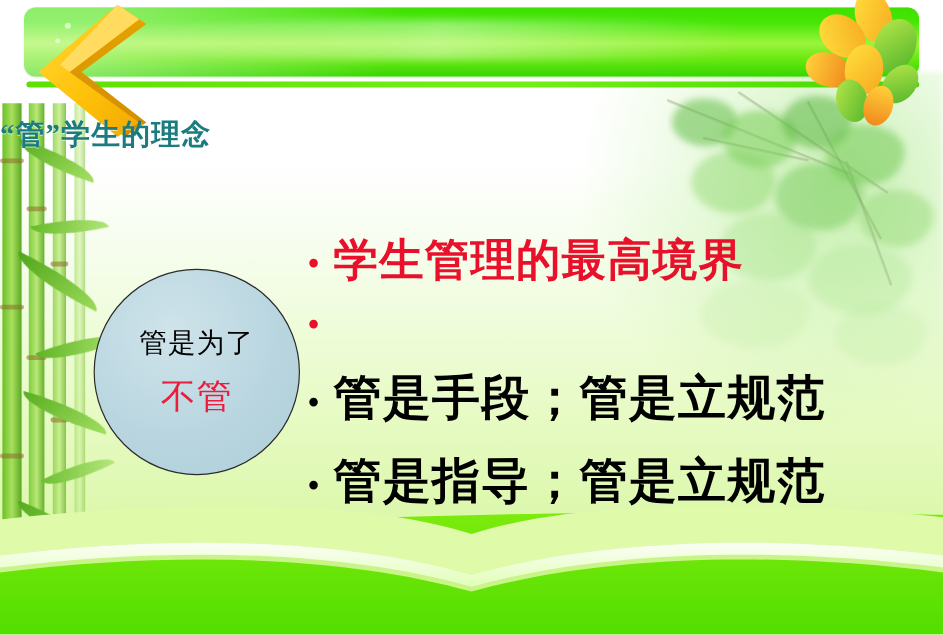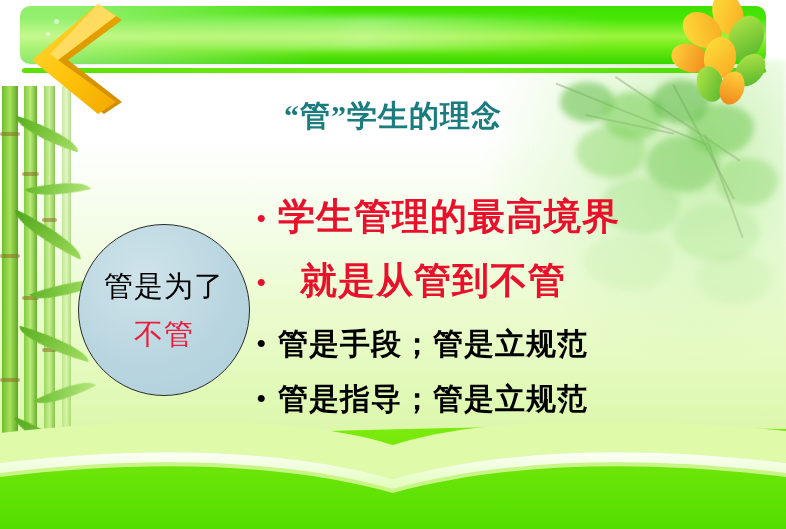--- a/index.html
+++ b/index.html
@@ -106,22 +106,21 @@
   
   .leafcluster { position:absolute; left:666px; top:-4px; width:120px; height:110px; }
 
   
   .bottomwave { position:absolute; left:0; bottom:0; width:786px; height:110px; }
 
   
   .title {
     position: absolute;
     left: 0; right: 0; top: 96px;
-    text-align: center;
-    font-size: 30px;
+    font-size: 24px;
     font-weight: bold;
     letter-spacing: 1px;
     color: #1b7c80;
     text-shadow: 0 1px 0 rgba(255,255,255,.6);
     white-space: nowrap;
   }
 
   
   .circle {
     position: absolute;
@@ -131,21 +130,21 @@
     background: radial-gradient(circle at 38% 30%, #cfe3ea 0%, #b9d6e0 55%, #aeced9 100%);
     border: 1.5px solid #2b2b2b;
     box-sizing: border-box;
     display: flex;
     flex-direction: column;
     align-items: center;
     justify-content: center;
     line-height: 1.12;
   }
   .circle .l1 {
-    font-size: 29px;
+    font-size: 23px;
     color: #000000;
     letter-spacing: 1px;
     font-family: "Liberation Sans", "DejaVu Sans", sans-serif;
   }
   .circle .l2 {
     font-size: 29px;
     color: #ec1c3d;
     letter-spacing: 1px;
     margin-top: 16px;
     font-family: "Liberation Sans", "DejaVu Sans", sans-serif;
@@ -177,21 +176,21 @@
     letter-spacing: 1px;
     font-family: "Liberation Serif", "DejaVu Serif", serif;
   }
   .r-red  .marker, .r-red  .btext { color: #e8102a; }
   .r-black .marker, .r-black .btext { color: #000000; }
   .r1 { margin-bottom: 14px; }
   .r2 { margin-bottom: 18px; }
   .r2 .btext { padding-left: 22px; }
   .r3 { margin-bottom: 14px; }
   .r4 { margin-bottom: 0; }
-  .r3 .btext, .r4 .btext { font-size: 30px; }
+  .r3 .btext, .r4 .btext { font-size: 40px; }
 </style>
 </head>
 <body>
 
 <div id="slide">
 
   <div class="bg-base"></div>
   <div class="bg-right-glow"></div>
 
   <div class="foliage">
@@ -297,21 +296,20 @@
     <div class="l2">不管</div>
   </div>
 
   <div class="bullets">
     <div class="bullet-row r-red r1">
       <span class="marker">•</span>
       <span class="btext">学生管理的最高境界</span>
     </div>
     <div class="bullet-row r-red r2">
       <span class="marker">•</span>
-      <span class="btext">就是从管到不管</span>
     </div>
     <div class="bullet-row r-black r3">
       <span class="marker">•</span>
       <span class="btext">管是手段；管是立规范</span>
     </div>
     <div class="bullet-row r-black r4">
       <span class="marker">•</span>
       <span class="btext">管是指导；管是立规范</span>
     </div>
   </div>

